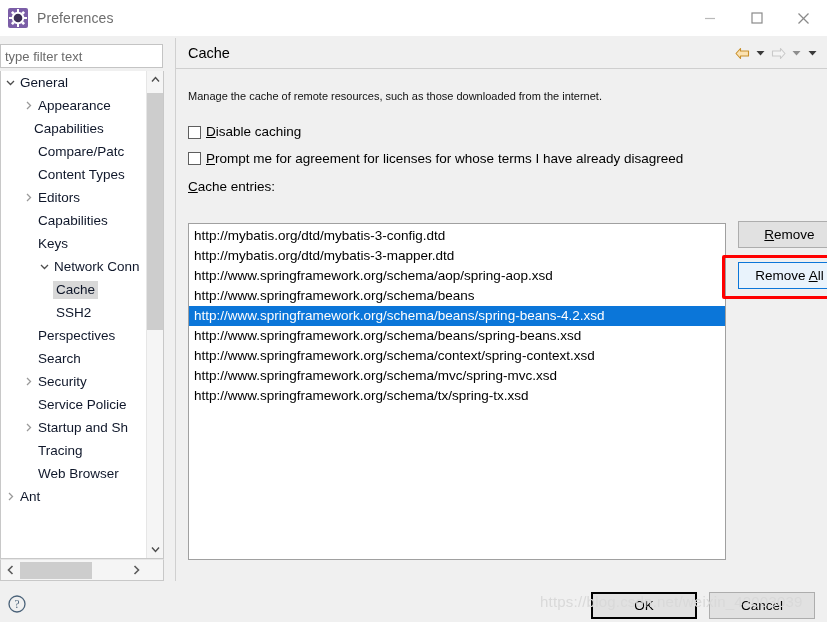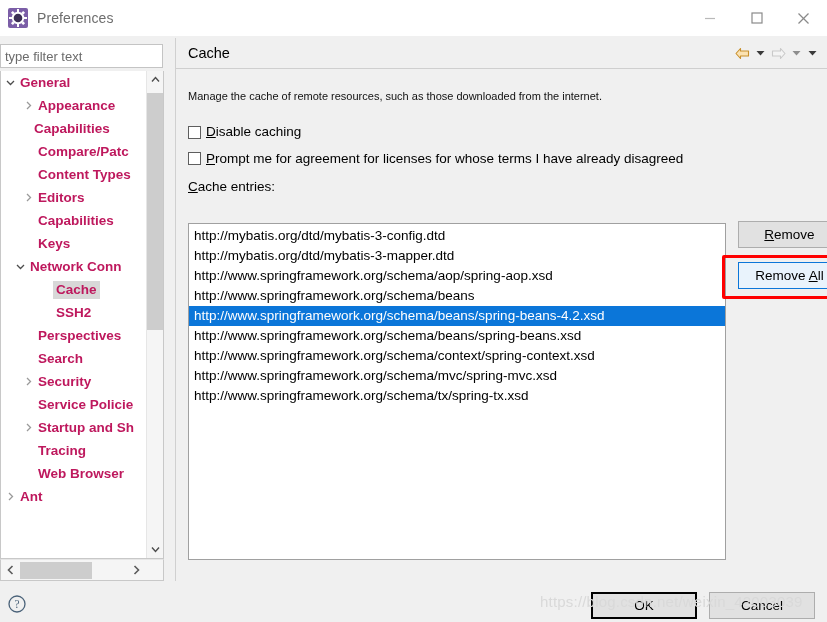--- a/index.html
+++ b/index.html
@@ -97,22 +97,21 @@
     width: 146px;
     height: 100%;
     overflow: hidden;
   }
   .tree-item {
     height: 23px;
     display: flex;
     align-items: center;
     white-space: nowrap;
     font-size: 13.5px;
-    color: #be185d;
-    font-weight: bold;
+    color: #0f172a;
   }
   .tree-arrow {
     width: 14px;
     flex: 0 0 14px;
     text-align: center;
     color: #7a7a7a;
     font-size: 10px;
     line-height: 1;
   }
   .tree-arrow svg { display: inline-block; vertical-align: middle; }
@@ -423,21 +422,21 @@
           <span class="tree-label">Editors</span>
         </div>
         <div class="tree-item" style="padding-left: 20px;">
           <span class="tree-arrow"></span>
           <span class="tree-label">Capabilities</span>
         </div>
         <div class="tree-item" style="padding-left: 20px;">
           <span class="tree-arrow"></span>
           <span class="tree-label">Keys</span>
         </div>
-        <div class="tree-item" style="padding-left: 12px;">
+        <div class="tree-item" style="padding-left: 36px;">
           <span class="tree-arrow"><svg width="9" height="7" viewBox="0 0 9 7">
               <polyline points="1,2 4.5,5.5 8,2" fill="none" stroke="#4d4d4d" stroke-width="1.3"></polyline>
             </svg></span>
           <span class="tree-label">Network Conn</span>
         </div>
         <div class="tree-item selected" style="padding-left: 38px;">
           <span class="tree-arrow"></span>
           <span class="tree-label">Cache</span>
         </div>
         <div class="tree-item" style="padding-left: 38px;">

